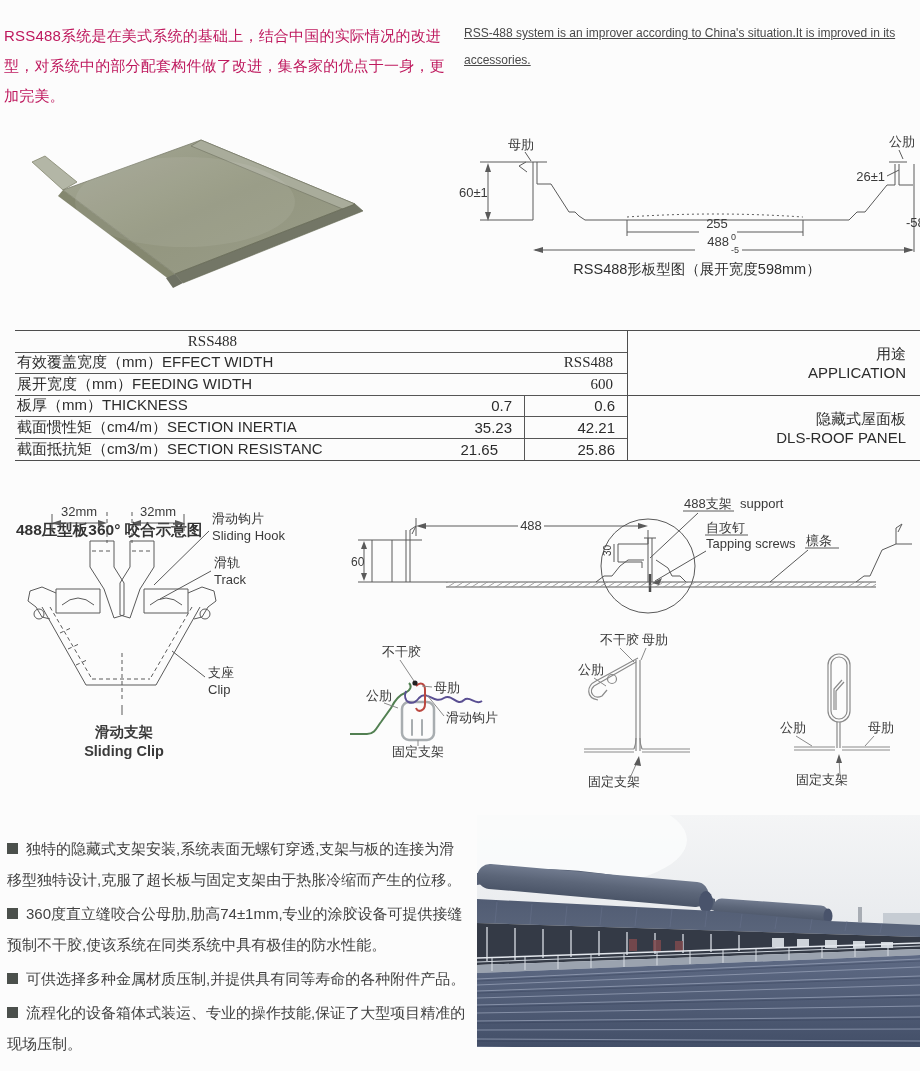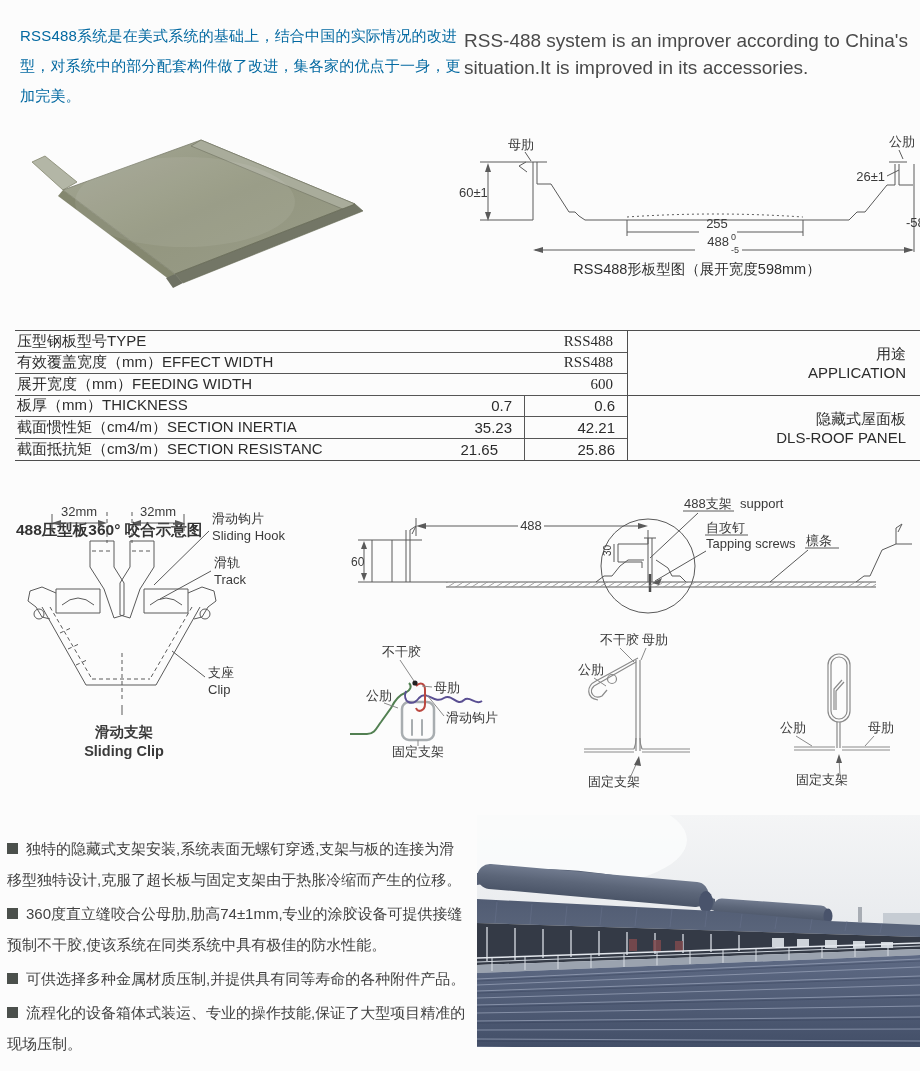--- a/index.html
+++ b/index.html
@@ -1,21 +1,21 @@
 <!DOCTYPE html>
 <html><head>
 <meta charset="utf-8">
 <style>
   html,body{margin:0;padding:0;background:#e8e8e8;}
   .page{position:relative;width:920px;height:1071px;background:#fcfcfc;overflow:hidden;
         font-family:"Liberation Sans","DejaVu Sans",sans-serif;color:#3d3d3d;}
   .abs{position:absolute;}
   
-  .intro-zh{left:4px;top:6px;width:450px;font-size:15px;line-height:30px;color:#0369a1;letter-spacing:.2px;margin-left:16px;}
-  .intro-en{left:464px;top:8px;width:452px;font-size:19px;line-height:27px;color:#4a4a4a;}
+  .intro-zh{left:4px;top:6px;width:450px;font-size:15px;line-height:30px;color:#be185d;letter-spacing:.2px;}
+  .intro-en{left:464px;top:8px;width:452px;font-size:12px;line-height:27px;color:#4a4a4a;text-decoration:underline;}
   
   .spec{left:15px;top:330px;width:905px;height:129px;border-top:1px solid #4e4e4e;border-bottom:1px solid #4e4e4e;display:flex;font-size:15px;color:#2c2c2c;}
   .t-left{width:612px;border-right:1px solid #4e4e4e;display:flex;flex-direction:column;}
   .t-row{height:21.5px;box-sizing:border-box;border-bottom:1px solid #565656;display:flex;align-items:center;padding-left:2px;}
   .t-row:last-child{border-bottom:none;gap:14px;}
   .t-row .lbl{flex:1;white-space:nowrap;}
   .t-row .val-span{text-align:right;padding-right:14px;width:220px;font-family:Liberation Serif, serif;}
   .t-row .c1{width:115px;text-align:right;padding-right:12px;box-sizing:border-box;}
   .t-row .c2{width:103px;text-align:right;padding-right:12px;box-sizing:border-box;border-left:1px solid #565656;align-self:stretch;display:flex;align-items:center;justify-content:flex-end;}
   .t-right{flex:1;display:flex;flex-direction:column;}
@@ -97,21 +97,20 @@
       <text class="sm" x="276" y="108">0</text>
       <text class="sm" x="276" y="121">-5</text>
       <text x="451" y="95">-58</text>
       <text class="cap" x="242" y="142" text-anchor="middle">RSS488形板型图（展开宽度598mm）</text>
     </svg>
   </div>
 
   <div class="abs spec">
     <div class="t-left">
       <div class="t-row">
-        <span class="lbl">压型钢板型号TYPE</span>
         <span class="val-span">RSS488</span>
       </div>
       <div class="t-row">
         <span class="lbl">有效覆盖宽度（mm）EFFECT WIDTH</span>
         <span class="val-span">RSS488</span>
       </div>
       <div class="t-row">
         <span class="lbl">展开宽度（mm）FEEDING WIDTH</span>
         <span class="val-span">600</span>
       </div>

